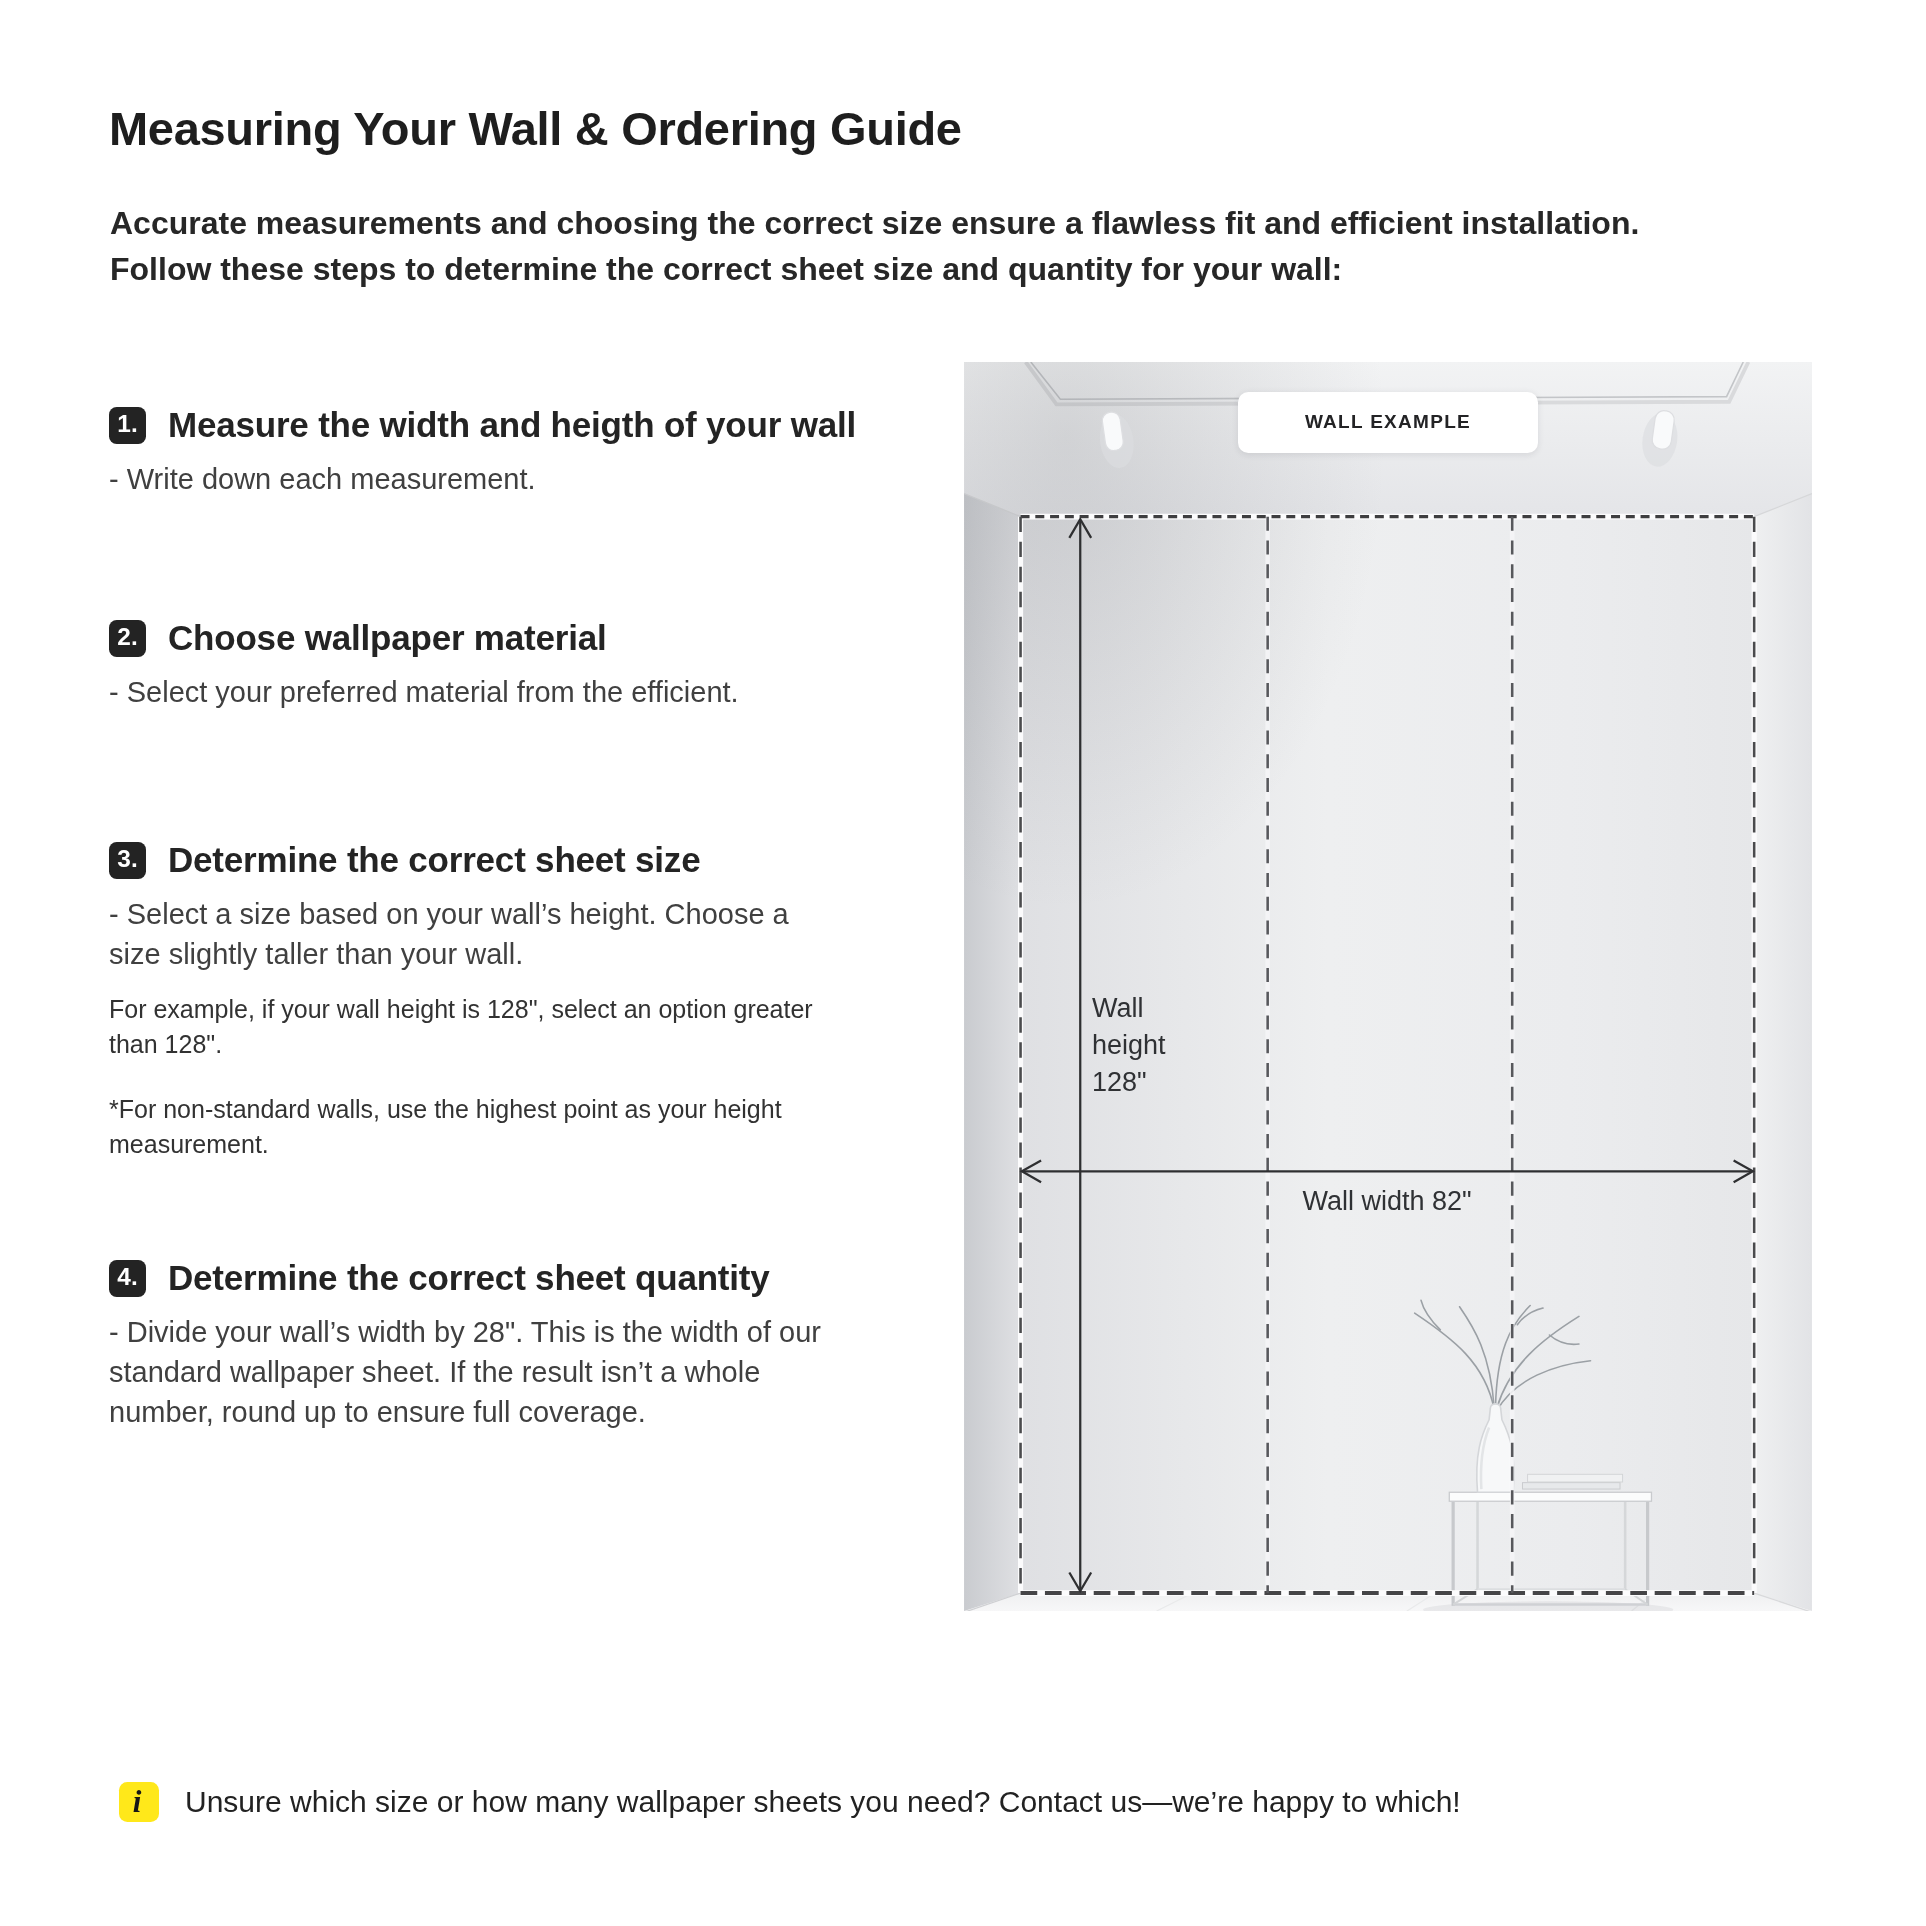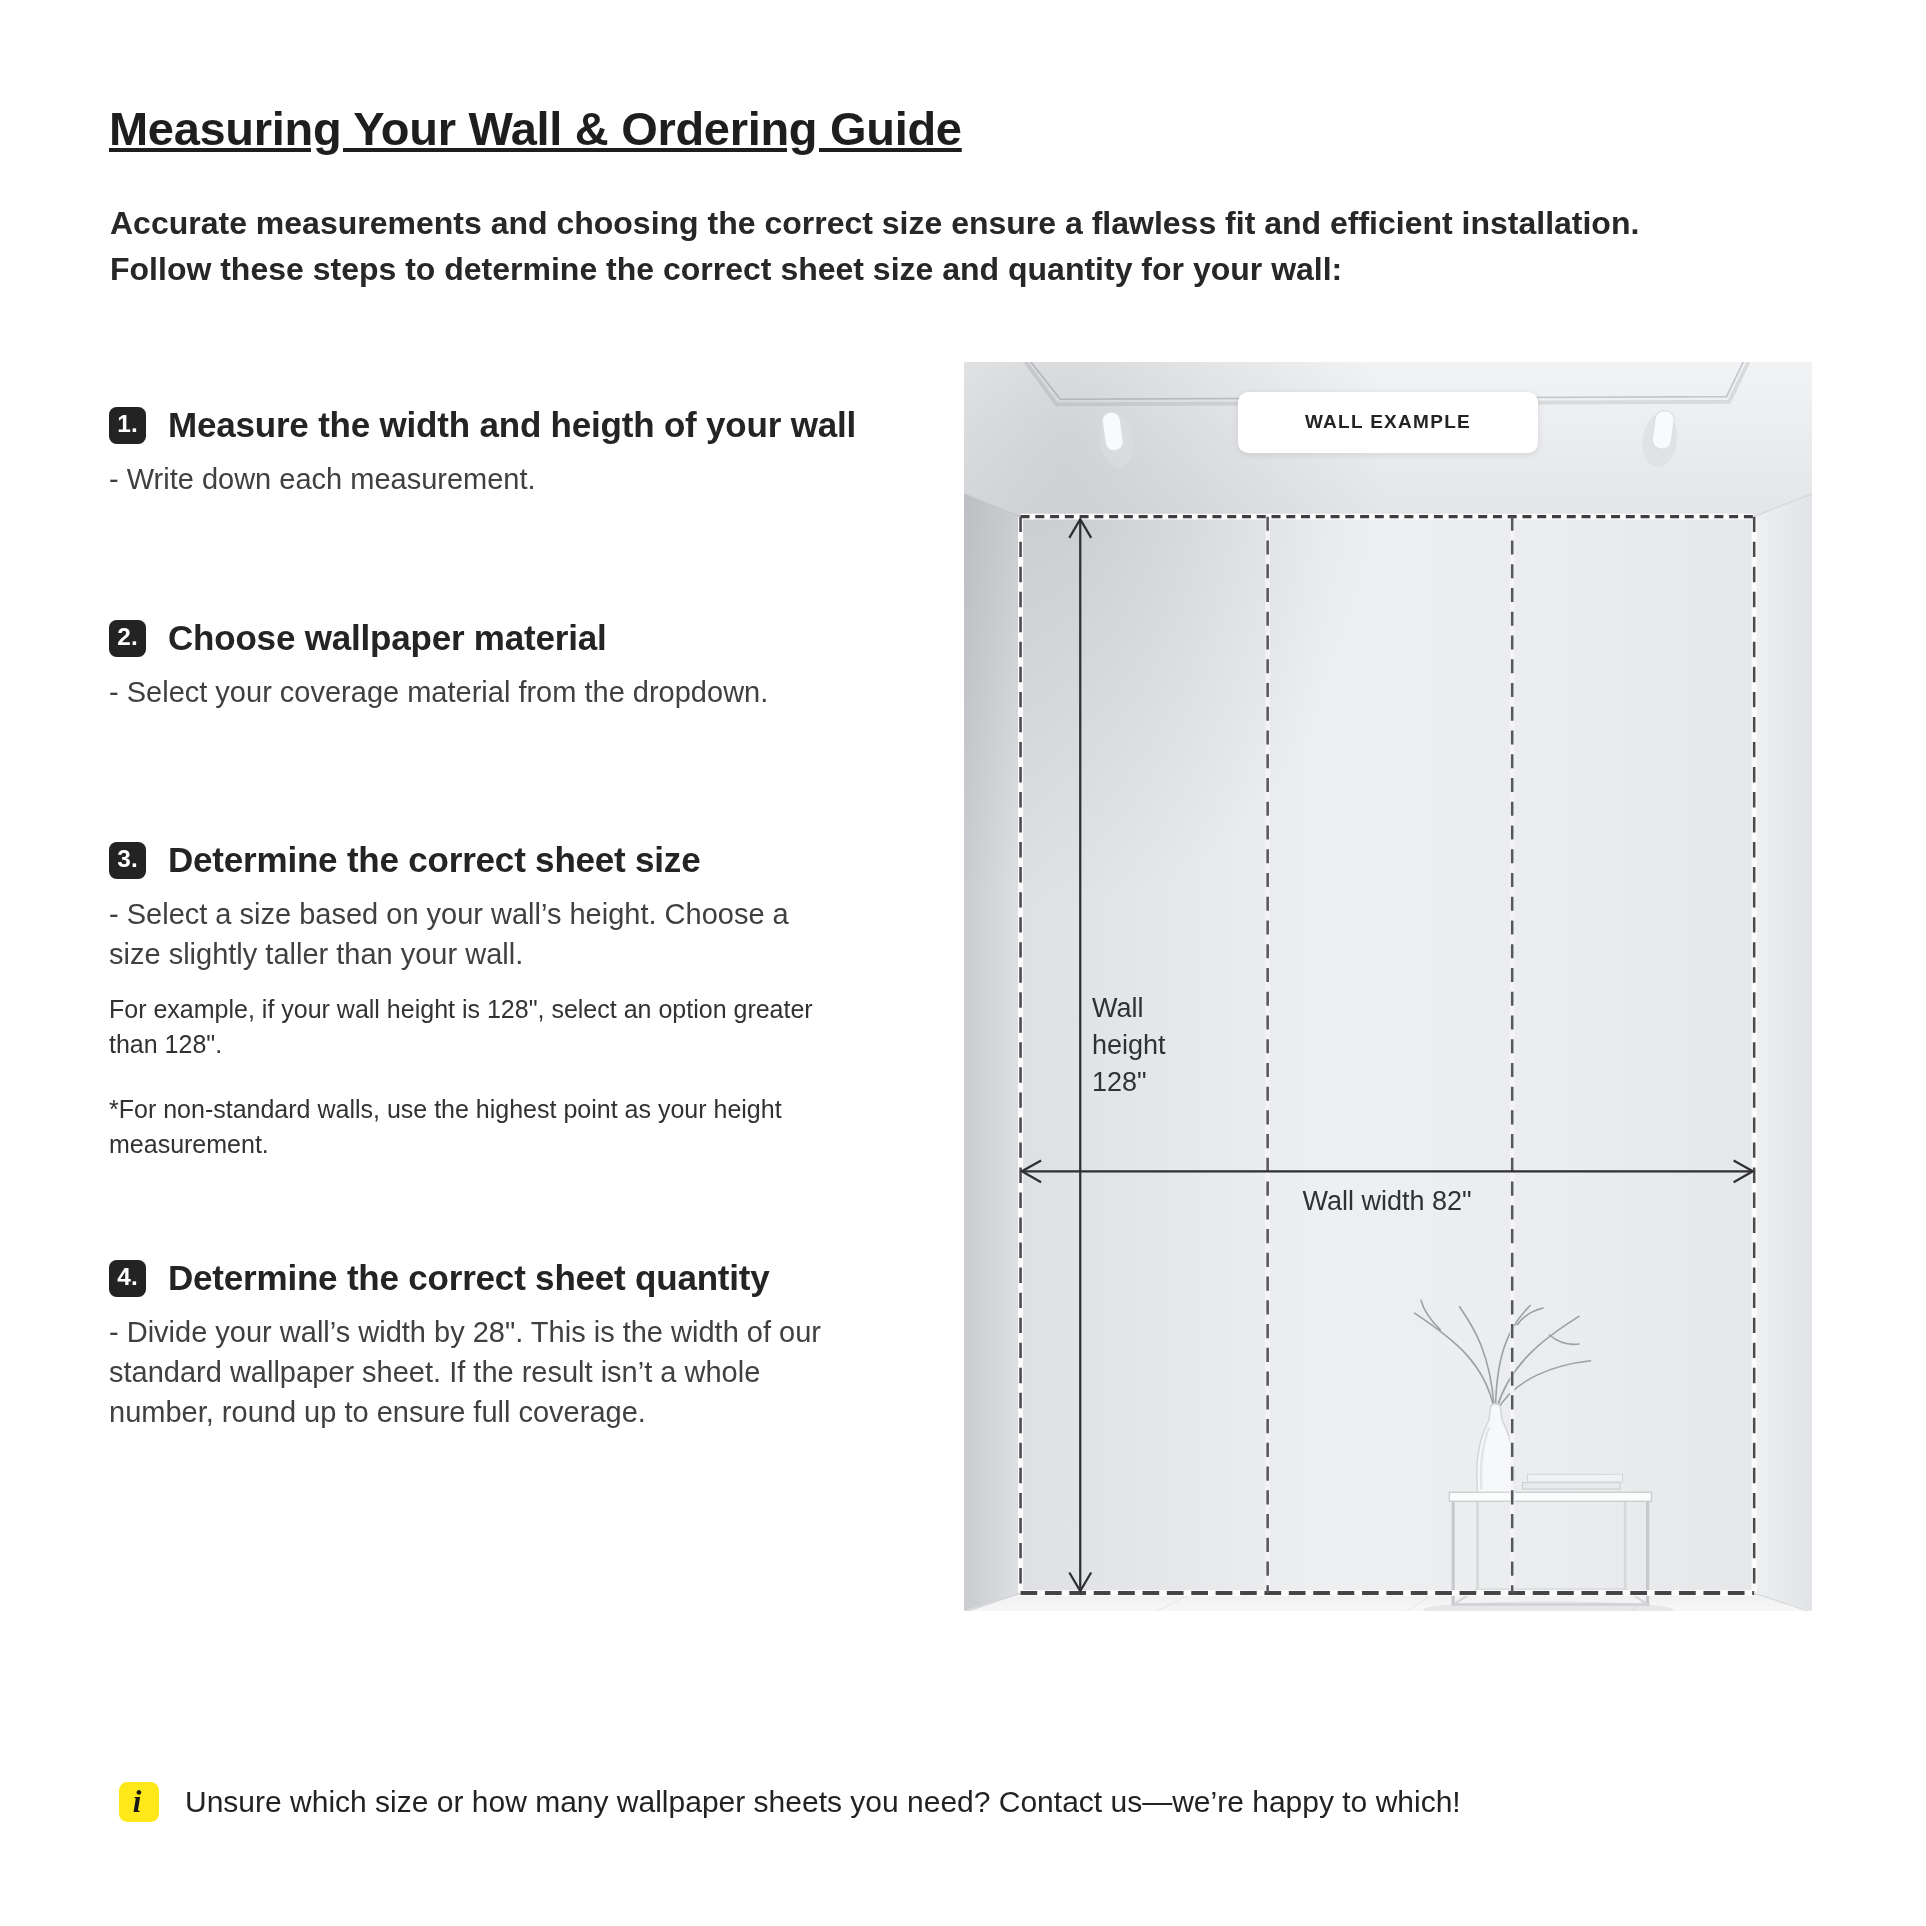--- a/index.html
+++ b/index.html
@@ -3,21 +3,21 @@
 <meta charset="utf-8">
 <style>
   html,body{margin:0;padding:0;background:#ffffff;}
   .page{
     position:relative;width:1926px;height:1926px;background:#ffffff;overflow:hidden;
     font-family:"Liberation Sans","DejaVu Sans",sans-serif;color:#262626;
   }
   
   .page-title{
     position:absolute;left:109px;top:101px;margin:0;
-    font-size:47px;font-weight:700;letter-spacing:-0.3px;color:#1e1e1e;text-decoration:underline;
+    font-size:47px;font-weight:700;letter-spacing:-0.3px;color:#1e1e1e;
   }
   .intro{
     position:absolute;left:110px;top:200px;margin:0;width:1734px;
     font-size:32px;font-weight:700;line-height:46px;color:#272727;white-space:pre-line;
   }
   .step{position:absolute;left:109px;width:873px;}
   .step-1{top:405px;}
   .step-2{top:618px;}
   .step-3{top:840px;}
   .step-4{top:1258px;}
@@ -79,21 +79,21 @@
       <div class="step-title">Measure the width and heigth of your wall</div>
     </div>
     <div class="step-body">- Write down each measurement.</div>
   </div>
 
   <div class="step step-2">
     <div class="step-head">
       <div class="step-badge">2.</div>
       <div class="step-title">Choose wallpaper material</div>
     </div>
-    <div class="step-body">- Select your coverage material from the dropdown.</div>
+    <div class="step-body">- Select your preferred material from the efficient.</div>
   </div>
 
   <div class="step step-3">
     <div class="step-head">
       <div class="step-badge">3.</div>
       <div class="step-title">Determine the correct sheet size</div>
     </div>
     <div class="step-body">- Select a size based on your wall’s height. Choose a
 size slightly taller than your wall.</div>
     <div class="step-note">For example, if your wall height is 128", select an option greater

